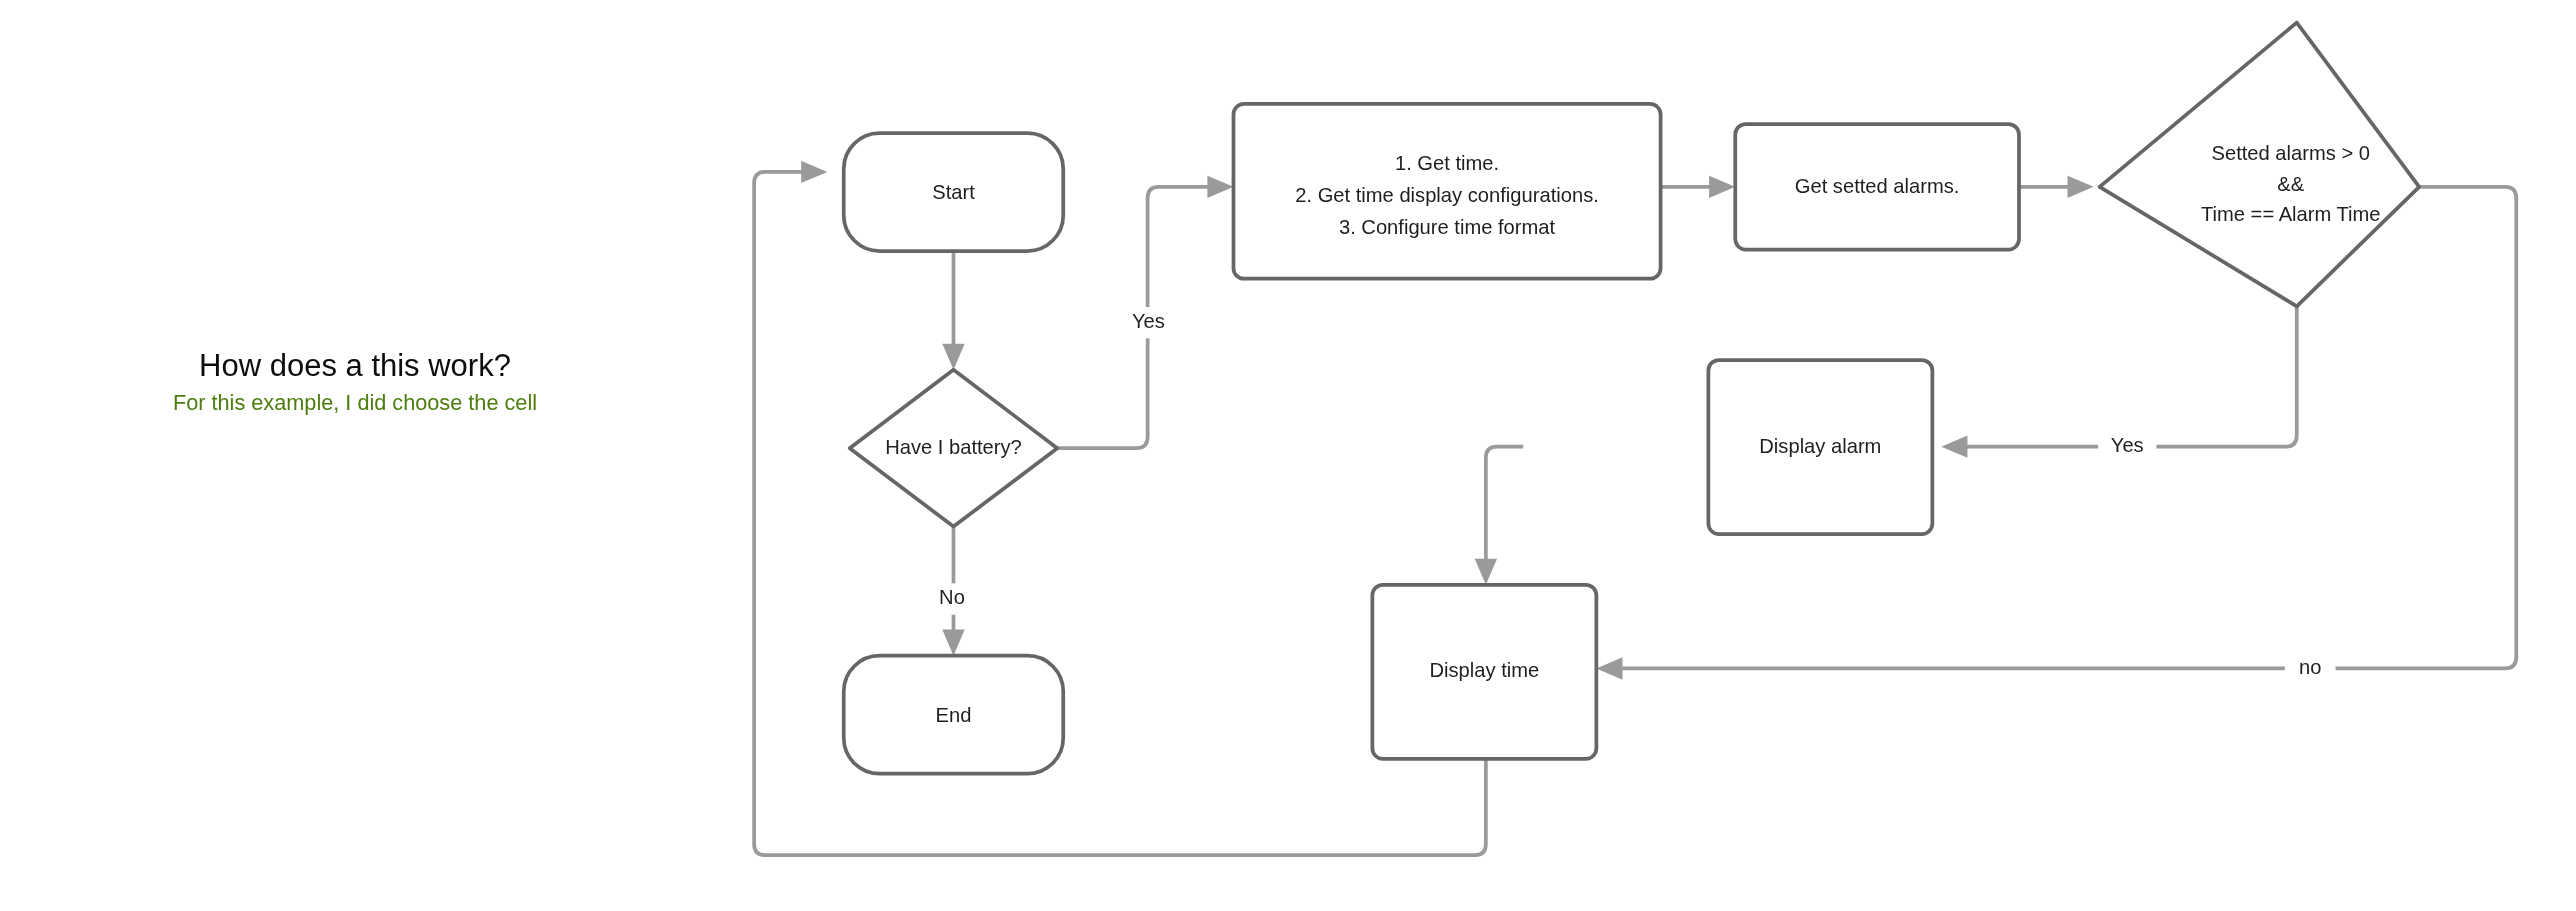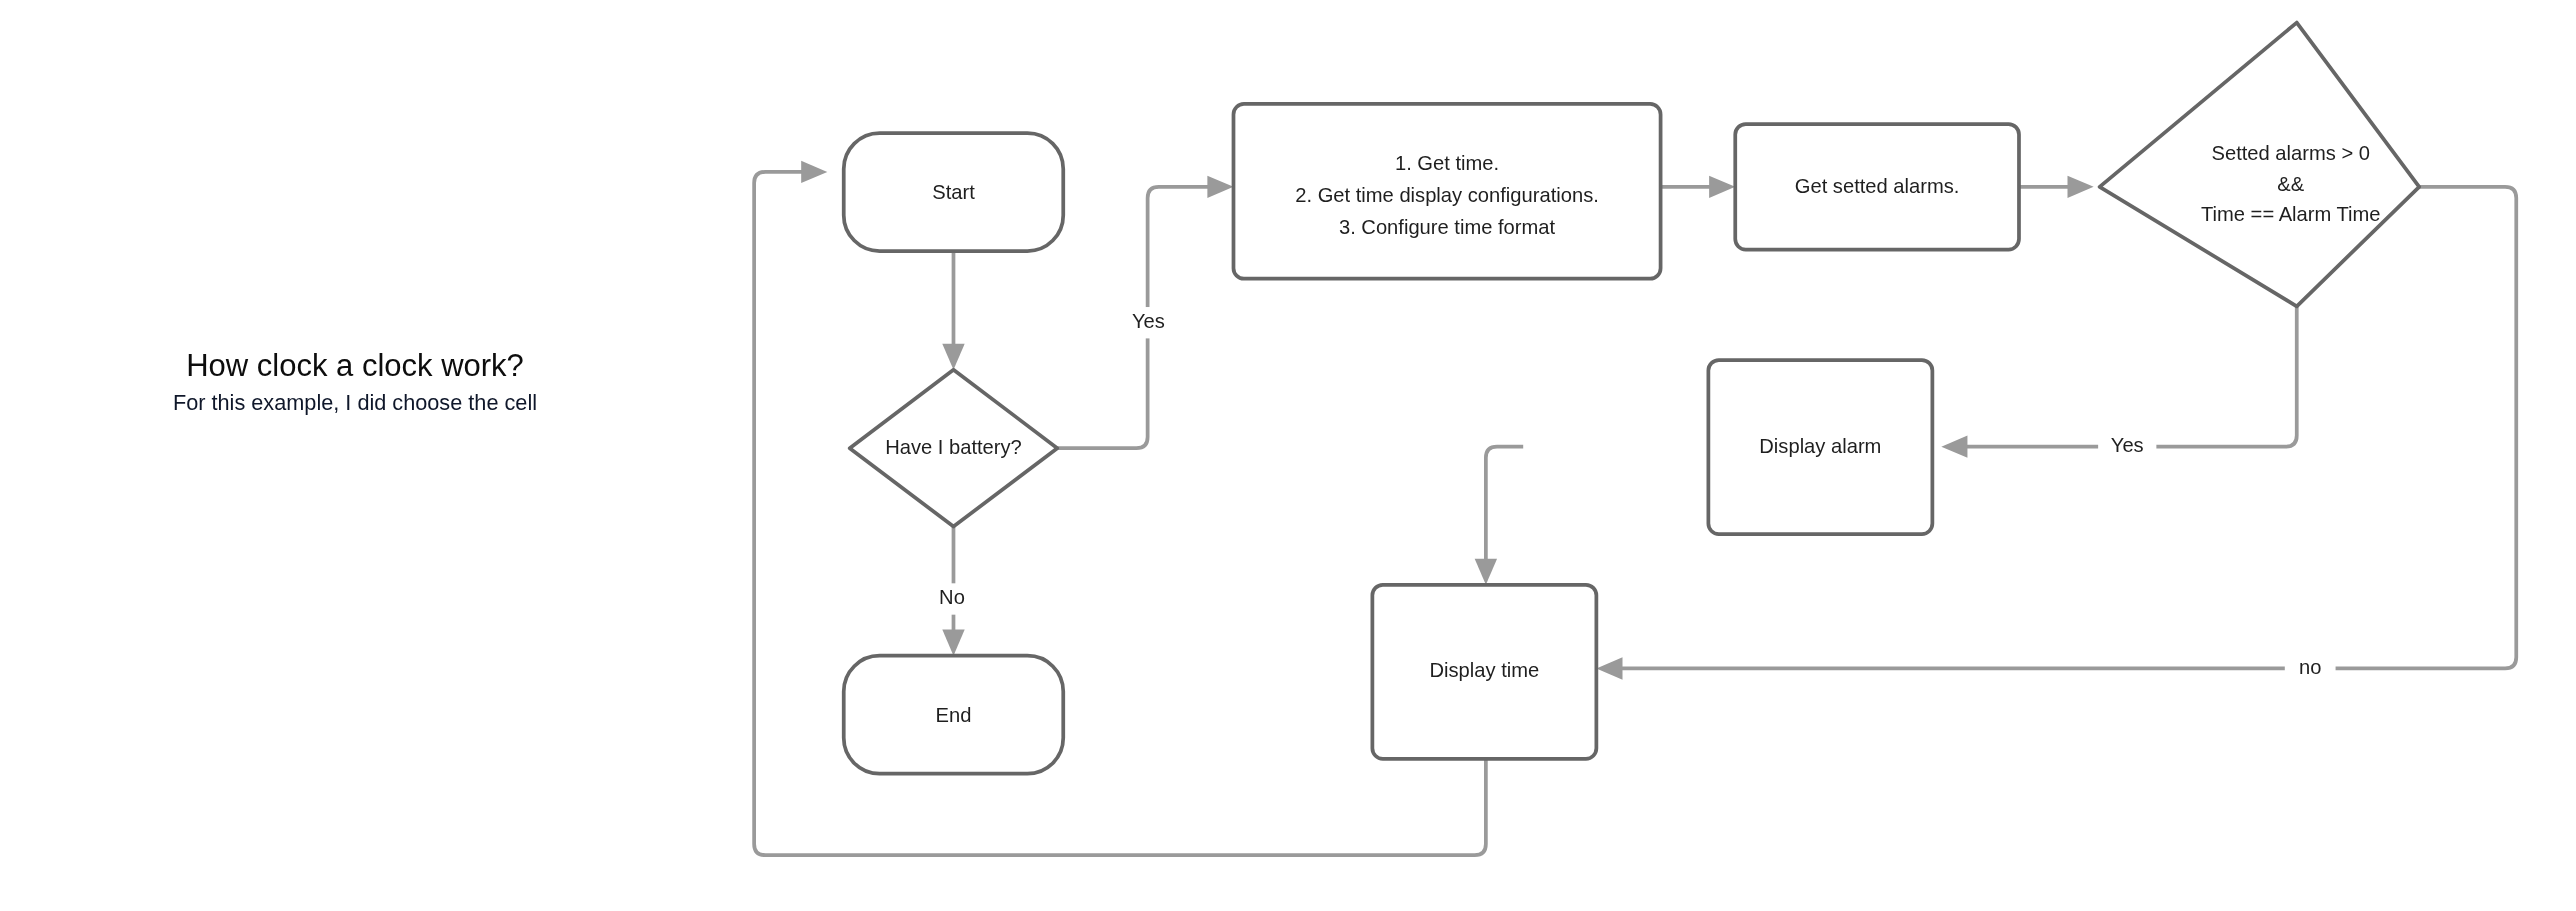--- a/index.html
+++ b/index.html
@@ -71,32 +71,32 @@
   .heading-title {
     font-family: "Liberation Sans", sans-serif;
     font-size: 31px;
     color: #0d0d0d;
     line-height: 1.18;
     white-space: nowrap;
   }
   .heading-sub {
     font-family: "Liberation Sans", sans-serif;
     font-size: 21.7px;
-    color: #0f172a;
+    color: #4d7c0f;
     line-height: 1.32;
     margin-top: 4.5px;
   }
 </style>
 </head>
 <body>
 
 <div id="stage">
 
   <div class="heading-block">
-    <div class="heading-title">How clock a clock work?</div>
+    <div class="heading-title">How does a this work?</div>
     <div class="heading-sub">For this example, I did choose the cell</div>
   </div>
 
   <svg id="flow" viewBox="0 0 3450 1221">
 
     
 
     
     <g>
       <path class="edge-line" d="M 1277 336 L 1277 472"></path>

